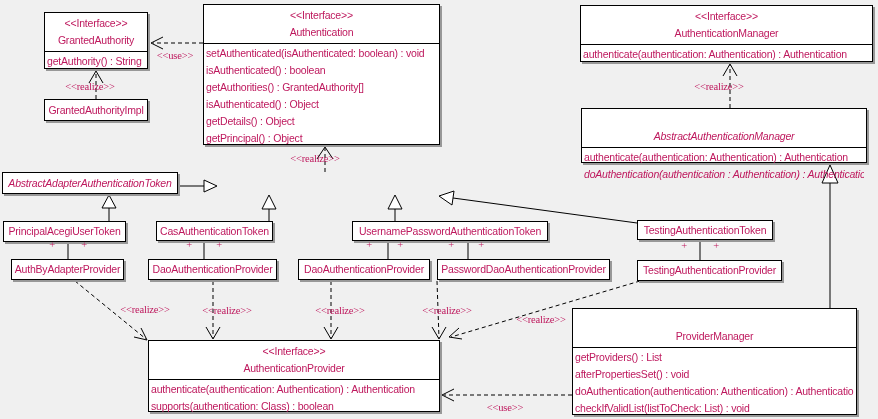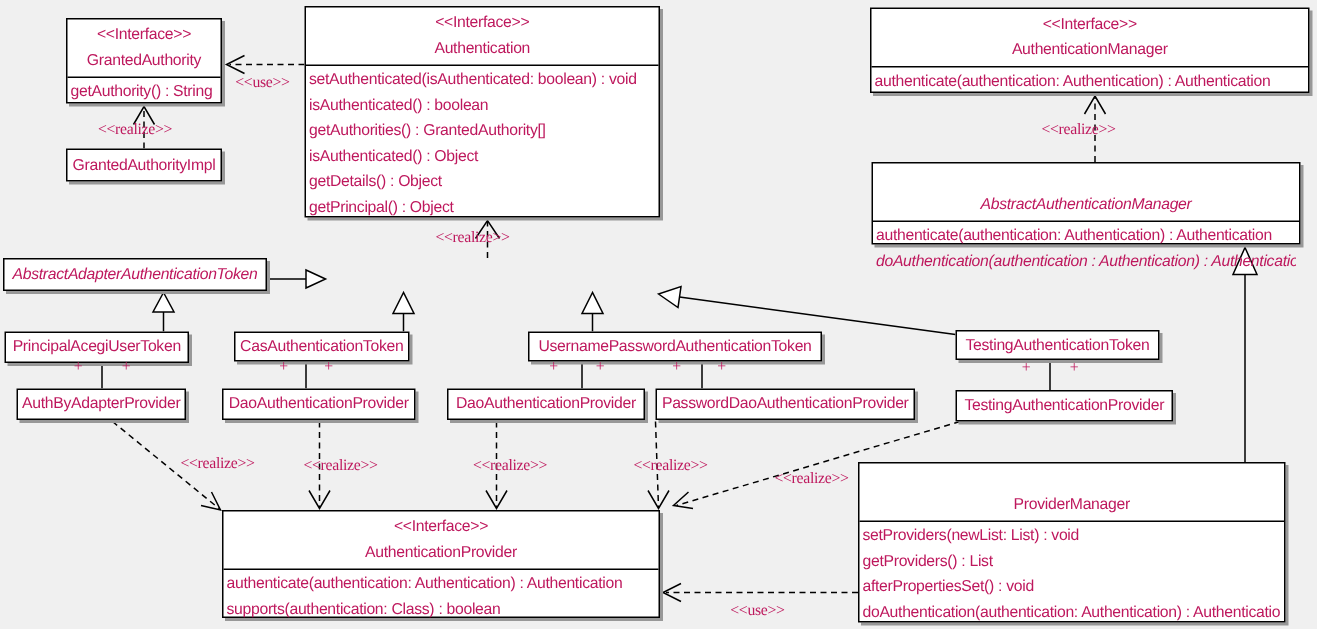--- a/index.html
+++ b/index.html
@@ -225,21 +225,20 @@
       <div class="m">authenticate(authentication: Authentication) : Authentication</div>
       <div class="m">supports(authentication: Class) : boolean</div>
     </div>
   </div>
 
   <div class="uml-class" style="left:572px;top:308px;width:285px;height:107px">
     <div class="hdr one-line">
       <div class="cname">ProviderManager</div>
     </div>
     <div class="methods">
-      <div class="m">setProviders(newList: List) : void</div>
       <div class="m">getProviders() : List</div>
       <div class="m">afterPropertiesSet() : void</div>
       <div class="m">doAuthentication(authentication: Authentication) : Authentication</div>
       <div class="m">checkIfValidList(listToCheck: List) : void</div>
     </div>
   </div>
 
   <span class="edge-label" style="left:175px;top:49px">&lt;&lt;use&gt;&gt;</span>
   <span class="edge-label" style="left:90px;top:80px">&lt;&lt;realize&gt;&gt;</span>
   <span class="edge-label" style="left:315px;top:152px">&lt;&lt;realize&gt;&gt;</span>

